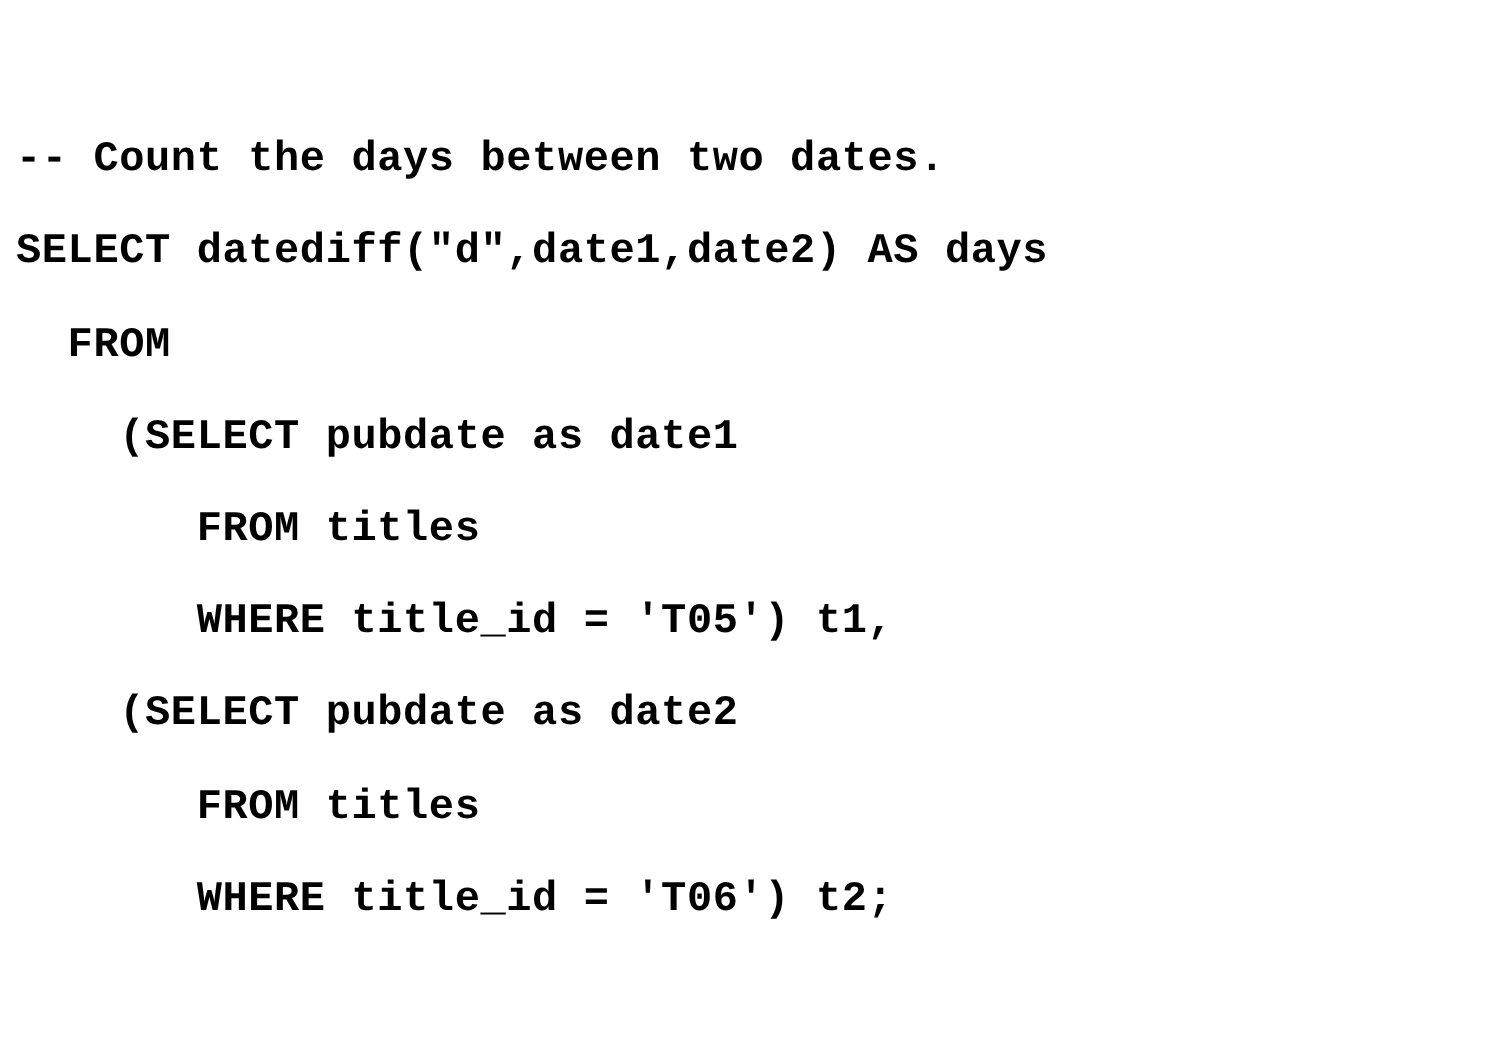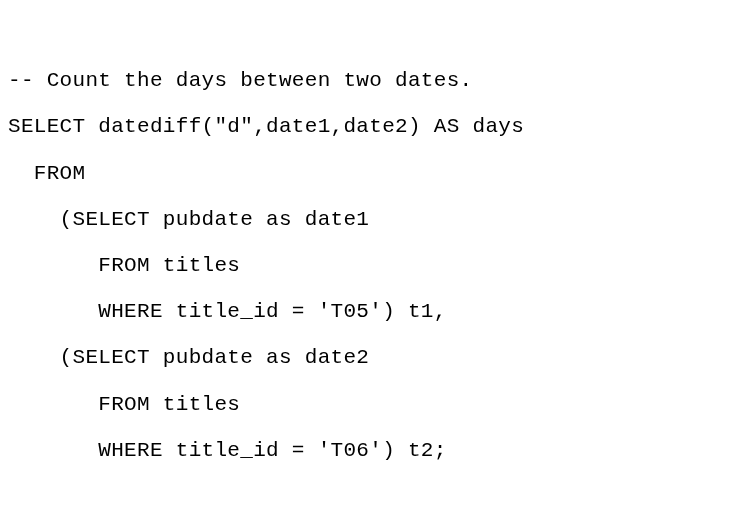--- a/index.html
+++ b/index.html
@@ -1,18 +1,19 @@
 <!DOCTYPE html>
 <html><head>
   <meta charset="utf-8">
   <style>
     * {
       margin: 0;
       padding: 0;
       box-sizing: border-box;
+      font-weight: bold;
     }
     body {
       width: 750px;
       height: 525px;
       background: #ffffff;
       font-family: 'Consolas', 'Monaco', 'Courier New', monospace;
       font-size: 21px;
       line-height: 2.2;
       padding: 12px 8px;
       color: #000000;

